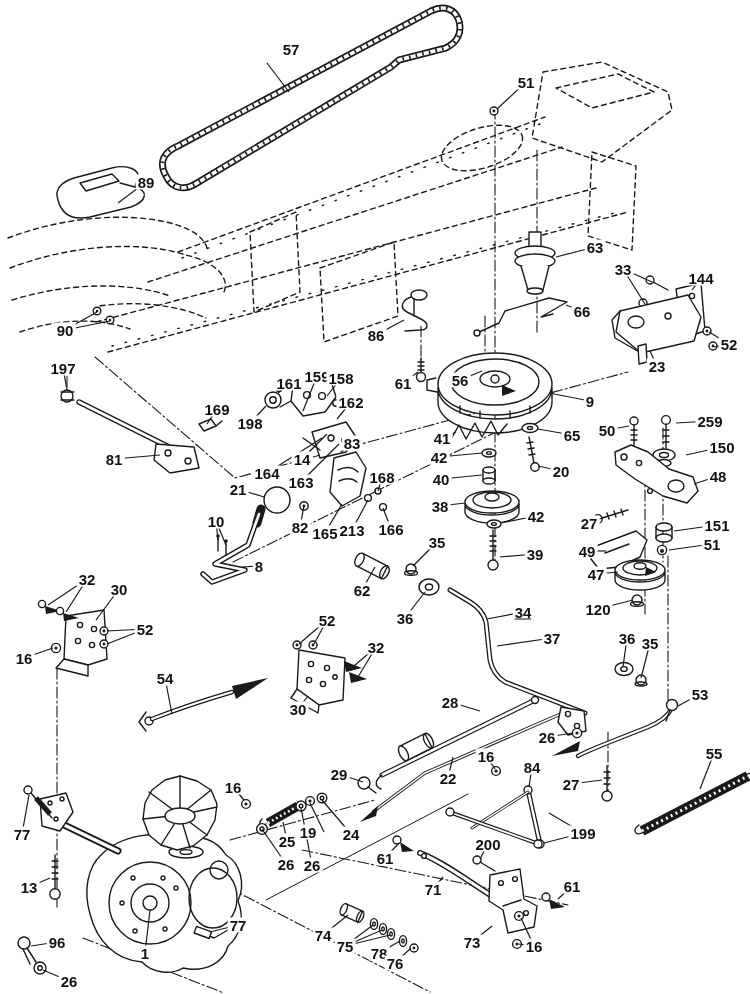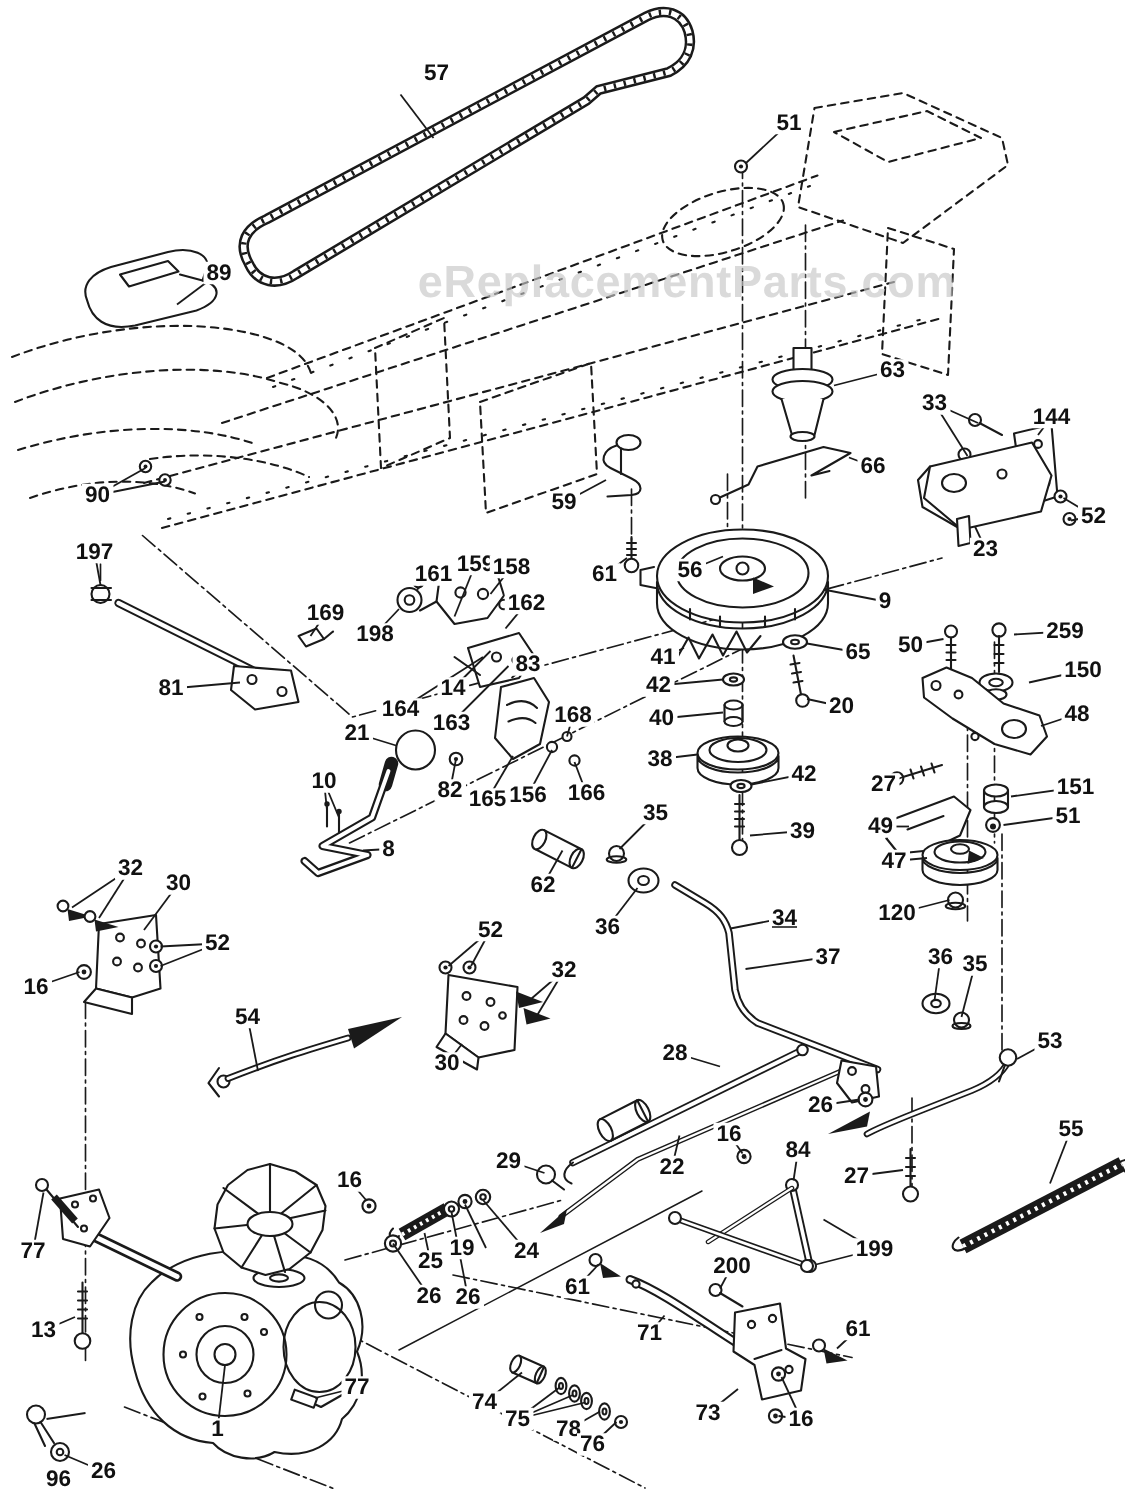--- a/index.html
+++ b/index.html
@@ -681,21 +681,20 @@
       <line x1="534" y1="946" x2="519" y2="944" class="leader"></line>
       <line x1="572" y1="886" x2="558" y2="899" class="leader"></line>
       <line x1="323" y1="935" x2="348" y2="915" class="leader"></line>
       <line x1="345" y1="946" x2="373" y2="925" class="leader"></line>
       <line x1="345" y1="946" x2="382" y2="930" class="leader"></line>
       <line x1="345" y1="946" x2="390" y2="935" class="leader"></line>
       <line x1="379" y1="953" x2="400" y2="941" class="leader"></line>
       <line x1="395" y1="963" x2="411" y2="948" class="leader"></line>
     </svg>
 
-<div id="watermark">eReplacementParts.com</div>
 
 <div id="labels">
       <div class="plabel" style="left: 267px; top: 49px; margin-left: 24px;">57</div>
       <div class="plabel" style="left: 526px; top: 82px;">51</div>
       <div class="plabel" style="left: 146px; top: 182px;">89</div>
       <div class="plabel" style="left: 65px; top: 330px;">90</div>
       <div class="plabel" style="left: 63px; top: 368px;">197</div>
       <div class="plabel" style="left: 217px; top: 409px;">169</div>
       <div class="plabel" style="left: 289px; top: 383px;">161</div>
       <div class="plabel" style="left: 317px; top: 376px;">159</div>
@@ -704,31 +703,31 @@
       <div class="plabel" style="left: 250px; top: 423px;">198</div>
       <div class="plabel" style="left: 114px; top: 459px;">81</div>
       <div class="plabel" style="left: 267px; top: 473px;">164</div>
       <div class="plabel" style="left: 302px; top: 459px;">14</div>
       <div class="plabel" style="left: 301px; top: 482px;">163</div>
       <div class="plabel" style="left: 352px; top: 443px;">83</div>
       <div class="plabel" style="left: 238px; top: 489px;">21</div>
       <div class="plabel" style="left: 216px; top: 521px;">10</div>
       <div class="plabel" style="left: 300px; top: 527px;">82</div>
       <div class="plabel" style="left: 325px; top: 533px;">165</div>
-      <div class="plabel" style="left: 352px; top: 530px;">156</div>
+      <div class="plabel" style="left: 352px; top: 530px;">213</div>
       <div class="plabel" style="left: 391px; top: 529px;">166</div>
       <div class="plabel" style="left: 382px; top: 477px;">168</div>
       <div class="plabel" style="left: 259px; top: 566px;">8</div>
       <div class="plabel" style="left: 595px; top: 247px;">63</div>
       <div class="plabel" style="left: 623px; top: 269px;">33</div>
       <div class="plabel" style="left: 701px; top: 278px;">144</div>
       <div class="plabel" style="left: 729px; top: 344px;">52</div>
       <div class="plabel" style="left: 657px; top: 366px;">23</div>
       <div class="plabel" style="left: 582px; top: 311px;">66</div>
-      <div class="plabel" style="left: 376px; top: 335px;">59</div>
+      <div class="plabel" style="left: 376px; top: 335px;">86</div>
       <div class="plabel" style="left: 403px; top: 383px;">61</div>
       <div class="plabel" style="left: 460px; top: 380px;">56</div>
       <div class="plabel" style="left: 590px; top: 401px;">9</div>
       <div class="plabel" style="left: 442px; top: 438px;">41</div>
       <div class="plabel" style="left: 439px; top: 457px;">42</div>
       <div class="plabel" style="left: 441px; top: 479px;">40</div>
       <div class="plabel" style="left: 440px; top: 506px;">38</div>
       <div class="plabel" style="left: 536px; top: 516px;">42</div>
       <div class="plabel" style="left: 535px; top: 554px;">39</div>
       <div class="plabel" style="left: 572px; top: 435px;">65</div>
@@ -764,21 +763,21 @@
       <div class="plabel" style="left: 448px; top: 778px;">22</div>
       <div class="plabel" style="left: 486px; top: 756px;">16</div>
       <div class="plabel" style="left: 532px; top: 767px;">84</div>
       <div class="plabel" style="left: 547px; top: 737px;">26</div>
       <div class="plabel" style="left: 571px; top: 784px;">27</div>
       <div class="plabel" style="left: 714px; top: 753px;">55</div>
       <div class="plabel" style="left: 583px; top: 833px;">199</div>
       <div class="plabel" style="left: 488px; top: 844px;">200</div>
       <div class="plabel" style="left: 22px; top: 834px;">77</div>
       <div class="plabel" style="left: 29px; top: 887px;">13</div>
-      <div class="plabel" style="left: 39px; top: 942px; margin-top: 44px;">96</div>
+      <div class="plabel" style="left: 57px; top: 942px;">96</div>
       <div class="plabel" style="left: 69px; top: 981px;">26</div>
       <div class="plabel" style="left: 145px; top: 953px;">1</div>
       <div class="plabel" style="left: 238px; top: 925px;">77</div>
       <div class="plabel" style="left: 233px; top: 787px;">16</div>
       <div class="plabel" style="left: 287px; top: 841px;">25</div>
       <div class="plabel" style="left: 286px; top: 864px;">26</div>
       <div class="plabel" style="left: 312px; top: 865px;">26</div>
       <div class="plabel" style="left: 308px; top: 832px;">19</div>
       <div class="plabel" style="left: 351px; top: 834px;">24</div>
       <div class="plabel" style="left: 385px; top: 858px;">61</div>

